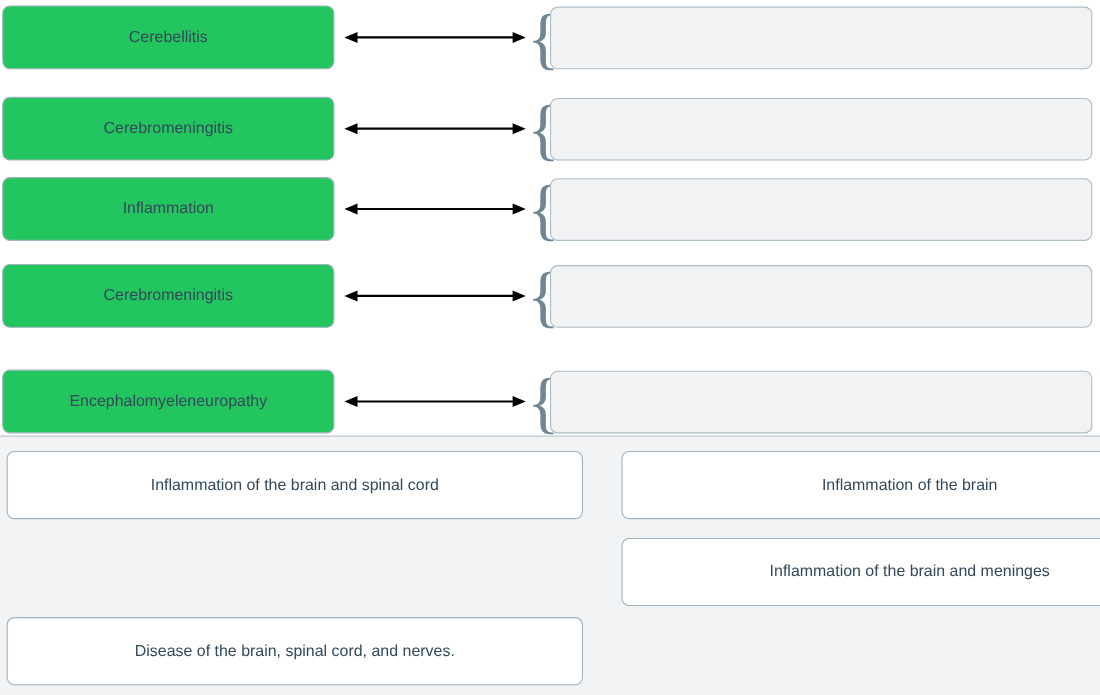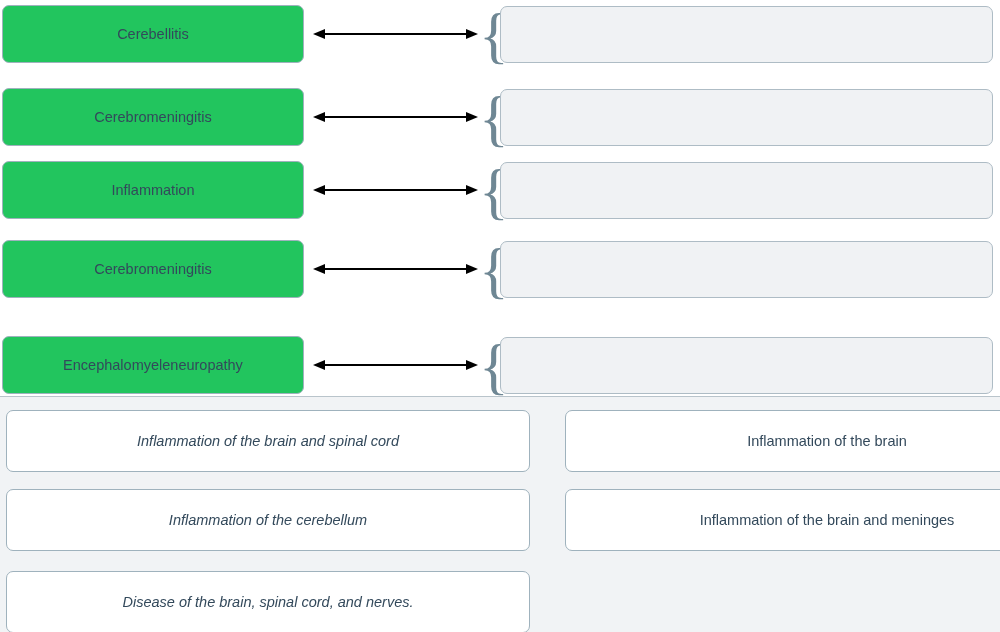--- a/index.html
+++ b/index.html
@@ -130,26 +130,26 @@
     display: flex;
     align-items: center;
     justify-content: center;
     text-align: center;
     font-size: 14.5px;
     color: #33495b;
     padding: 0 12px;
     cursor: grab;
   }
 
-  .bank-col-left  { left: 6px;   width: 524px; font-style: italic; }
+  .bank-col-left  { left: 6px;   width: 524px; }
   .bank-col-right { left: 565px; width: 524px; }
 
   .bank-row-0 { top: 13px; }
   .bank-row-1 { top: 92px; }
-  .bank-row-2 { top: 174px; }
+  .bank-row-2 { top: 164px; }
 </style>
 </head>
 <body>
 
 <div id="matching-exercise">
 
   <div id="match-rows">
 
     <div class="match-row" style="top:5px;">
       <div class="term-box">Cerebellitis</div>
@@ -214,20 +214,19 @@
       </div>
       <div class="brace">{</div>
       <div class="drop-zone"></div>
     </div>
 
   </div>
 
   <div id="answer-bank">
     <div class="bank-grid">
       <div class="bank-card bank-col-left bank-row-0">Inflammation of the brain and spinal cord</div>
-      <div class="bank-card bank-col-left bank-row-1">Inflammation of the cerebellum</div>
       <div class="bank-card bank-col-left bank-row-2">Disease of the brain, spinal cord, and nerves.</div>
       <div class="bank-card bank-col-right bank-row-0">Inflammation of the brain</div>
       <div class="bank-card bank-col-right bank-row-1">Inflammation of the brain and meninges</div>
     </div>
   </div>
 
 </div>
 
 </body></html>

